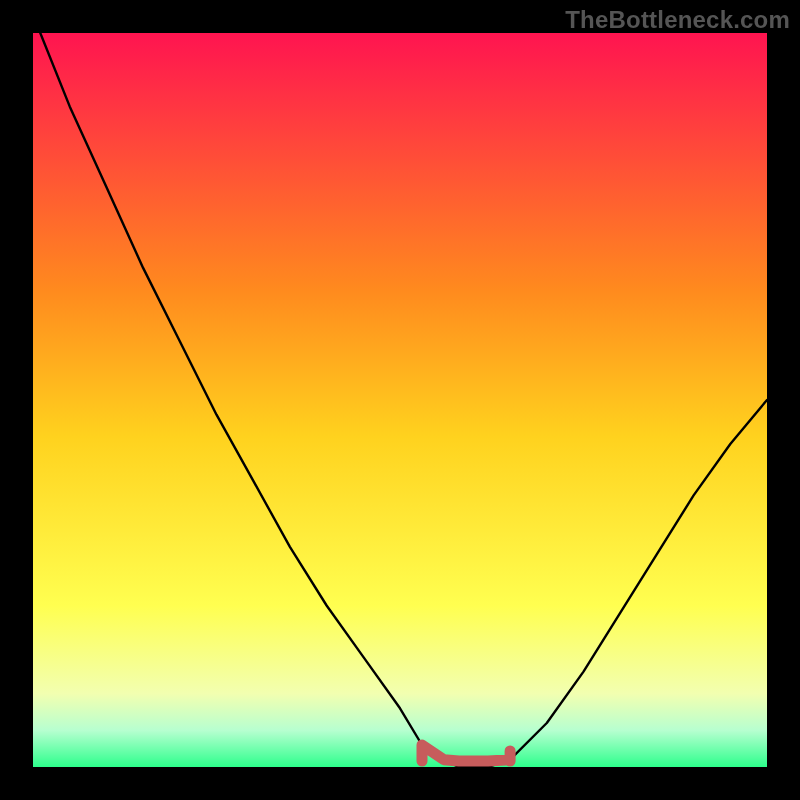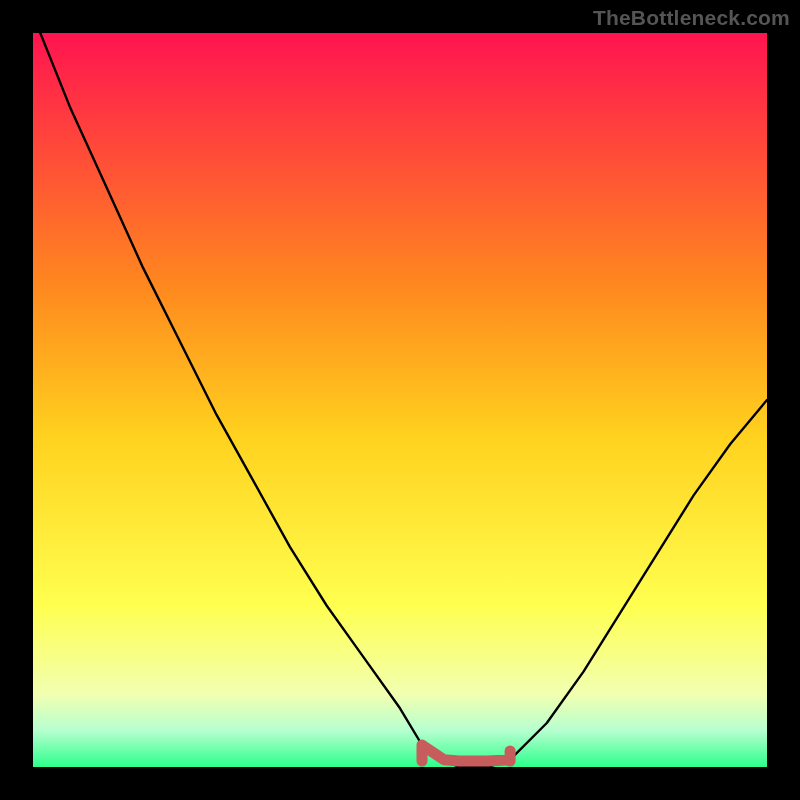--- a/index.html
+++ b/index.html
@@ -23,21 +23,21 @@
     top: 33px;
     width: 734px;
     height: 734px;
     overflow: hidden;
   }
   .watermark {
     position: absolute;
     top: 6px;
     right: 10px;
     color: #555;
-    font-size: 21px;
+    font-size: 24px;
     font-weight: 600;
     letter-spacing: 0.2px;
     user-select: none;
   }
   svg {
     display: block;
   }
 </style>
 </head>
 <body>

